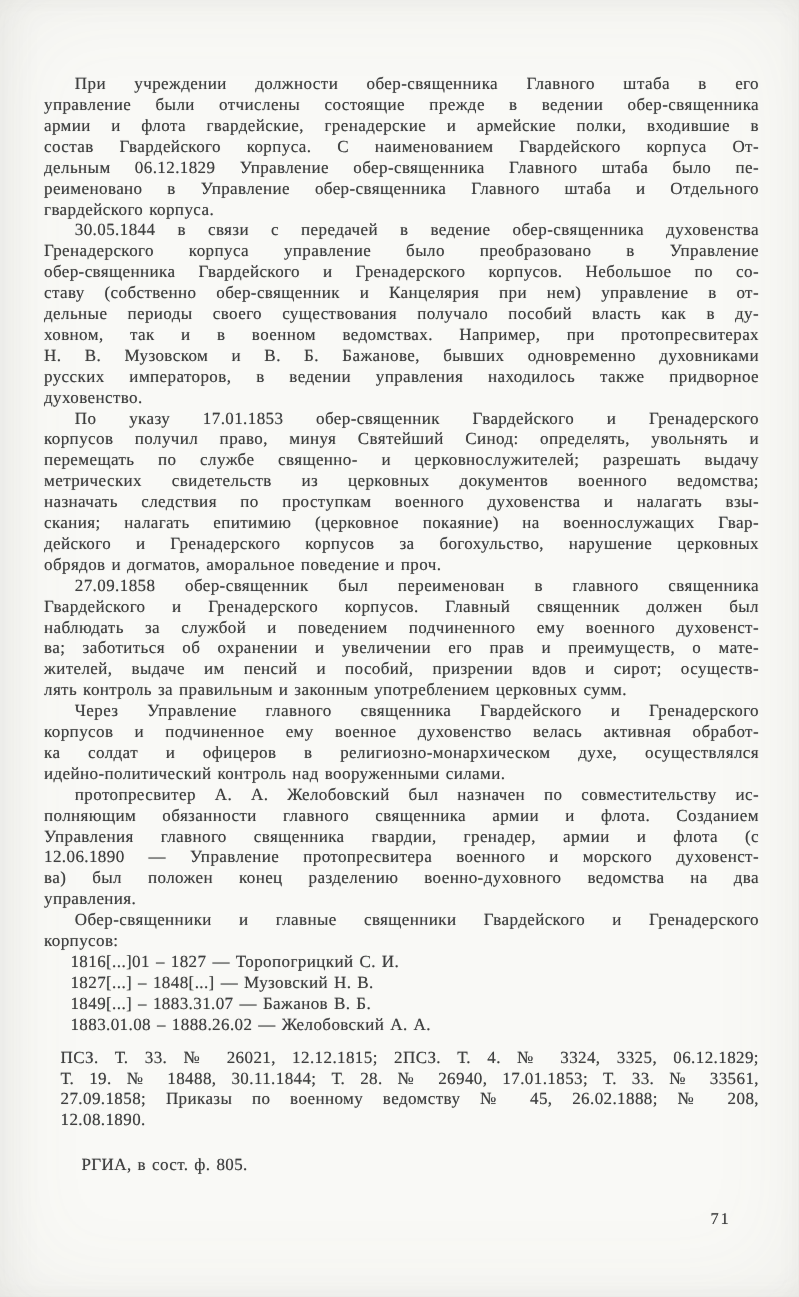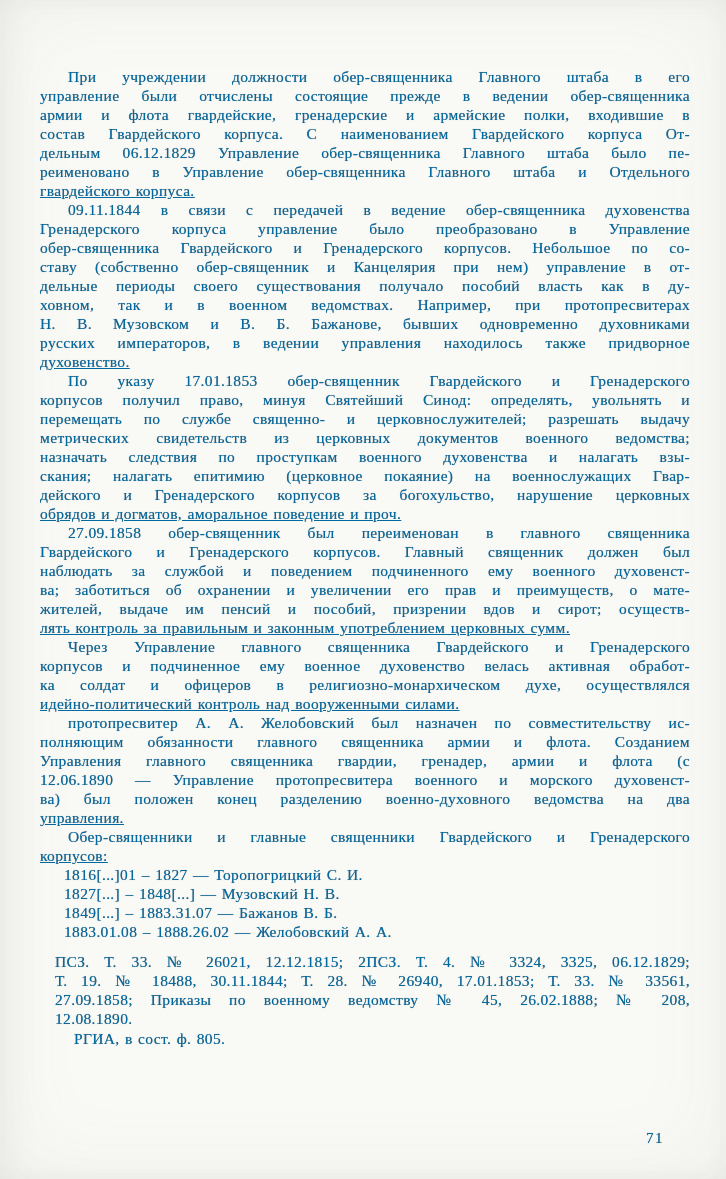--- a/index.html
+++ b/index.html
@@ -5,61 +5,61 @@
   html,body{margin:0;padding:0;background:#eceae6;}
   .page{
     position:relative;
     width:726px;height:1179px;
     margin:0 auto;
     background:#f9f9f6;
     box-shadow: inset 0 0 90px rgba(115,115,105,0.07),
                 inset 14px 0 28px rgba(100,100,95,0.05),
                 inset -6px 0 18px rgba(100,100,95,0.03);
     font-family:"Liberation Serif","DejaVu Serif",serif;
-    color:#0369a1;
+    color:#404040;
     overflow:hidden;
   }
   .textblock{
     position:absolute;left:40px;top:67px;width:650px;
     font-size:15.5px;line-height:19px;
     letter-spacing:0.35px;word-spacing:1.2px;
     text-shadow:0 0 0.7px rgba(110,115,114,0.85);
   }
   .line{min-height:19px;}
   .p-body .line{text-align:justify;text-align-last:justify;}
   .p-body .line:first-child{text-indent:28px;}
-  .p-body .line:last-child{text-align:center;text-align-last:left;text-decoration:underline;}
+  .p-body .line:last-child{text-align:center;text-align-last:left;}
   .p-list .line{text-align:right;text-align-last:left;padding-left:24px;}
   .p-references{margin-top:11px;padding-left:15px;}
   .p-references .line{text-align:justify;text-align-last:justify;}
   .p-references .line:last-child{text-align:center;text-align-last:left;}
-  .p-archive{margin-top:1px;}
+  .p-archive{margin-top:22px;}
   .p-archive .line{text-align:left;text-align-last:left;text-indent:34px;}
   .page-number{
-    position:absolute;left:646px;top:1130px;
+    position:absolute;left:646px;top:1101px;
     font-size:15px;letter-spacing:1.5px;
     text-shadow:0 0 0.7px rgba(110,115,114,0.85);
   }
 </style>
 </head>
 <body>
 
 <div class="page">
   <div class="textblock">
       <div class="para p-body">
         <div class="line">При учреждении должности обер-священника Главного штаба в его</div>
         <div class="line">управление были отчислены состоящие прежде в ведении обер-священника</div>
         <div class="line">армии и флота гвардейские, гренадерские и армейские полки, входившие в</div>
         <div class="line">состав Гвардейского корпуса. С наименованием Гвардейского корпуса От-</div>
         <div class="line">дельным 06.12.1829 Управление обер-священника Главного штаба было пе-</div>
         <div class="line">реименовано в Управление обер-священника Главного штаба и Отдельного</div>
         <div class="line">гвардейского корпуса.</div>
       </div>
       <div class="para p-body">
-        <div class="line">09.11.1844 в связи с передачей в ведение обер-священника духовенства</div>
+        <div class="line">30.05.1844 в связи с передачей в ведение обер-священника духовенства</div>
         <div class="line">Гренадерского корпуса управление было преобразовано в Управление</div>
         <div class="line">обер-священника Гвардейского и Гренадерского корпусов. Небольшое по со-</div>
         <div class="line">ставу (собственно обер-священник и Канцелярия при нем) управление в от-</div>
         <div class="line">дельные периоды своего существования получало пособий власть как в ду-</div>
         <div class="line">ховном, так и в военном ведомствах. Например, при протопресвитерах</div>
         <div class="line">Н. В. Музовском и В. Б. Бажанове, бывших одновременно духовниками</div>
         <div class="line">русских императоров, в ведении управления находилось также придворное</div>
         <div class="line">духовенство.</div>
       </div>
       <div class="para p-body">

